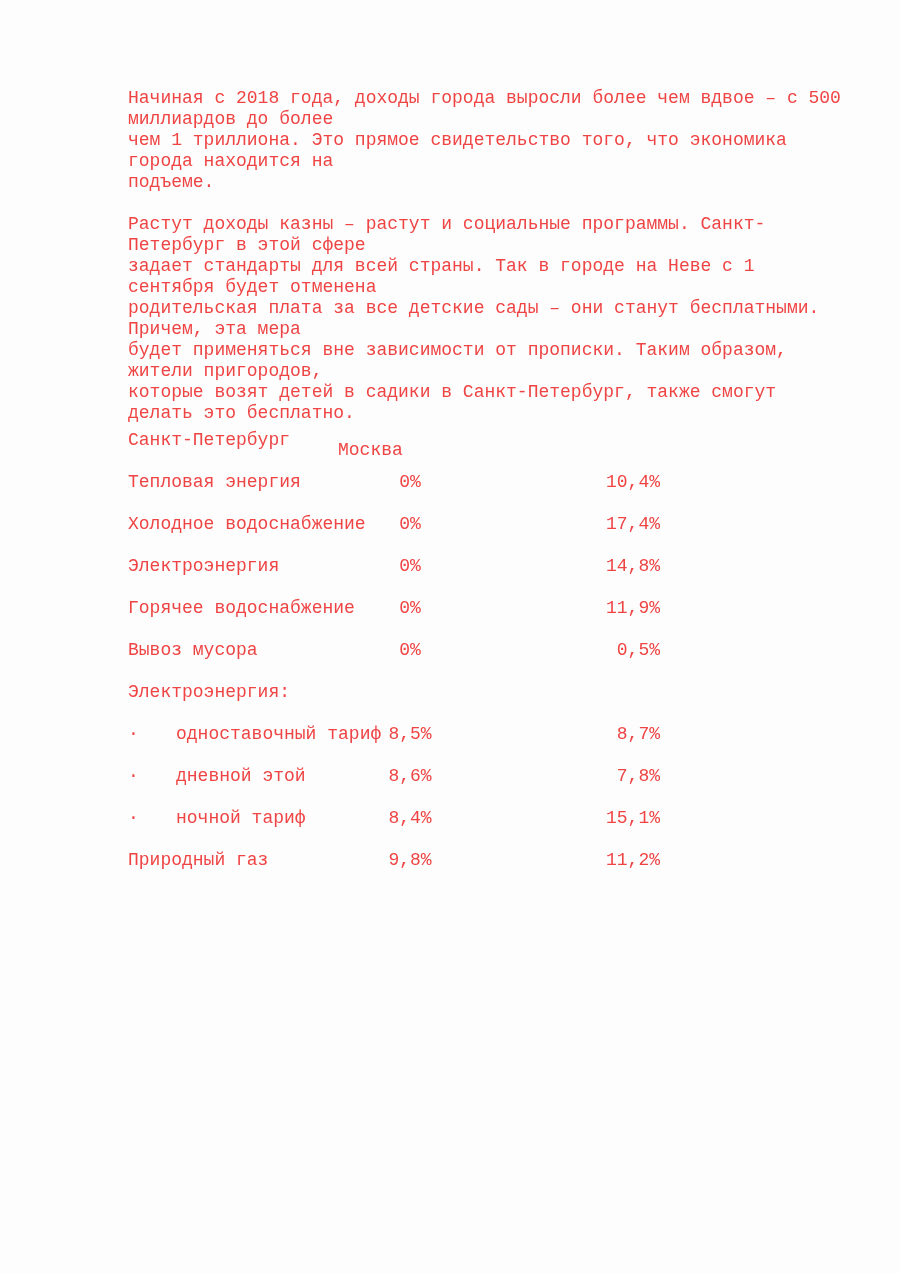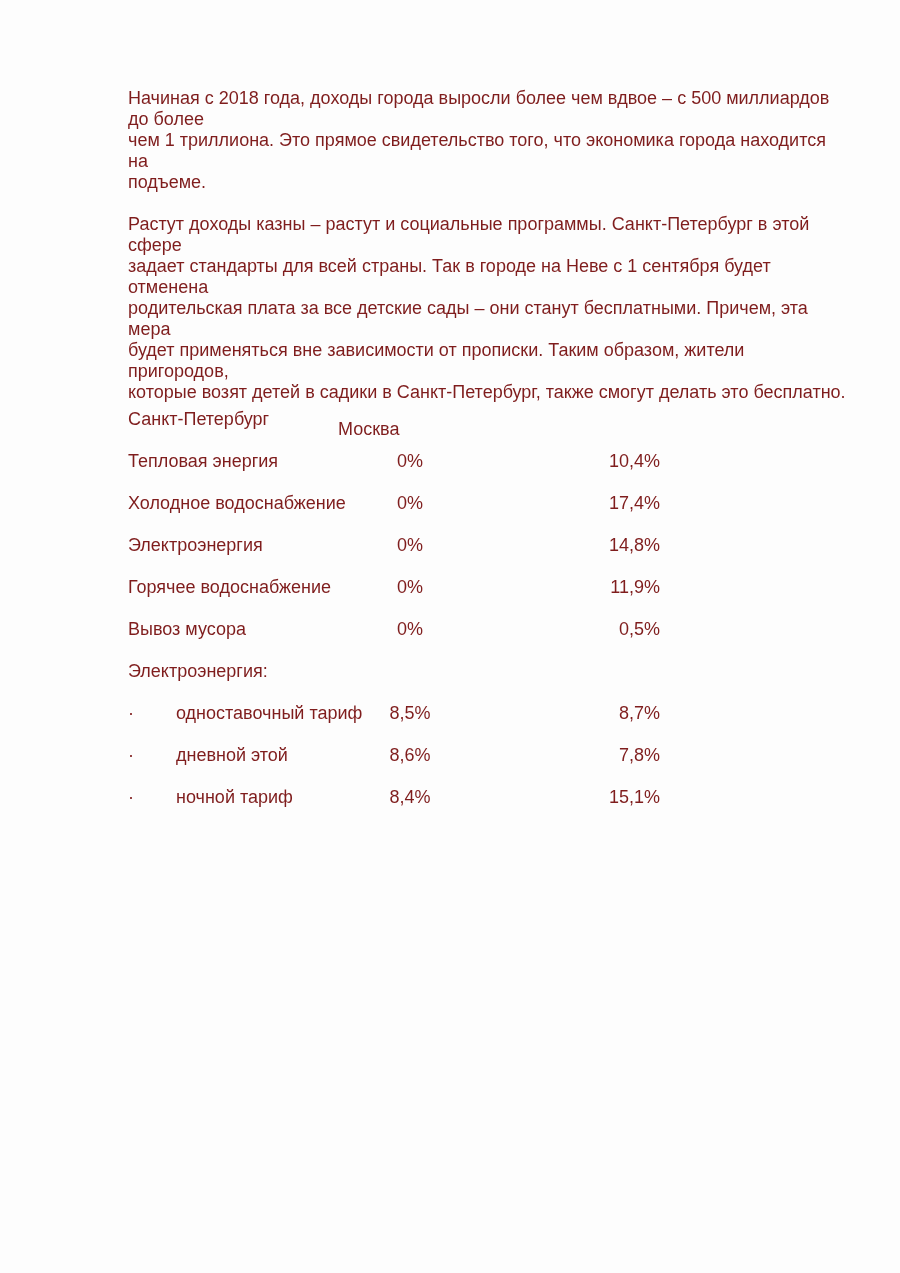--- a/index.html
+++ b/index.html
@@ -5,22 +5,22 @@
   html, body {
     margin: 0;
     padding: 0;
     background: #ffffff;
   }
   .page {
     position: relative;
     width: 900px;
     height: 1273px;
     background: #fdfdfd;
-    font-family: Liberation Sans, sans-serif;
-    color: #7f1d1d;
+    font-family: Liberation Mono, monospace;
+    color: #ef4444;
     overflow: hidden;
   }
   .content {
     position: absolute;
     left: 128px;
     top: 88px;
     width: 705px;
   }
   .para {
     margin: 0;
@@ -125,16 +125,21 @@
         <div class="trow bulleted">
     <span class="cell c-label"><span class="bullet">·</span><span class="label-text">дневной этой</span></span>
     <span class="cell c-spb">8,6%</span>
     <span class="cell c-msk">7,8%</span>
   </div>
         <div class="trow bulleted">
     <span class="cell c-label"><span class="bullet">·</span><span class="label-text">ночной тариф</span></span>
     <span class="cell c-spb">8,4%</span>
     <span class="cell c-msk">15,1%</span>
   </div>
+        <div class="trow">
+    <span class="cell c-label"><span class="bullet"></span><span class="label-text">Природный газ</span></span>
+    <span class="cell c-spb">9,8%</span>
+    <span class="cell c-msk">11,2%</span>
+  </div>
       </div>
 
   </div>
 </div>
 
 </body></html>

